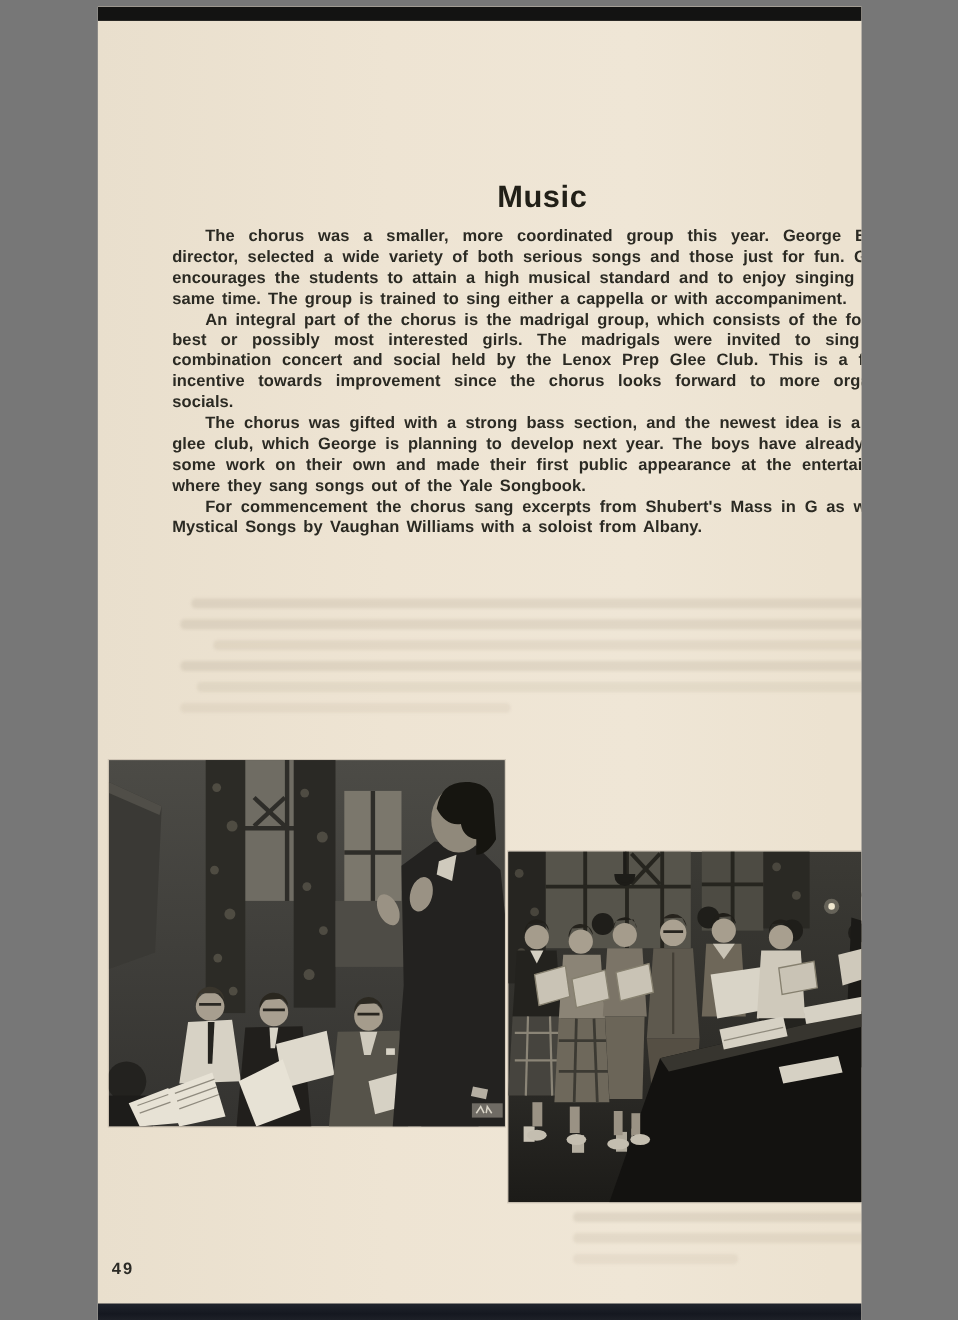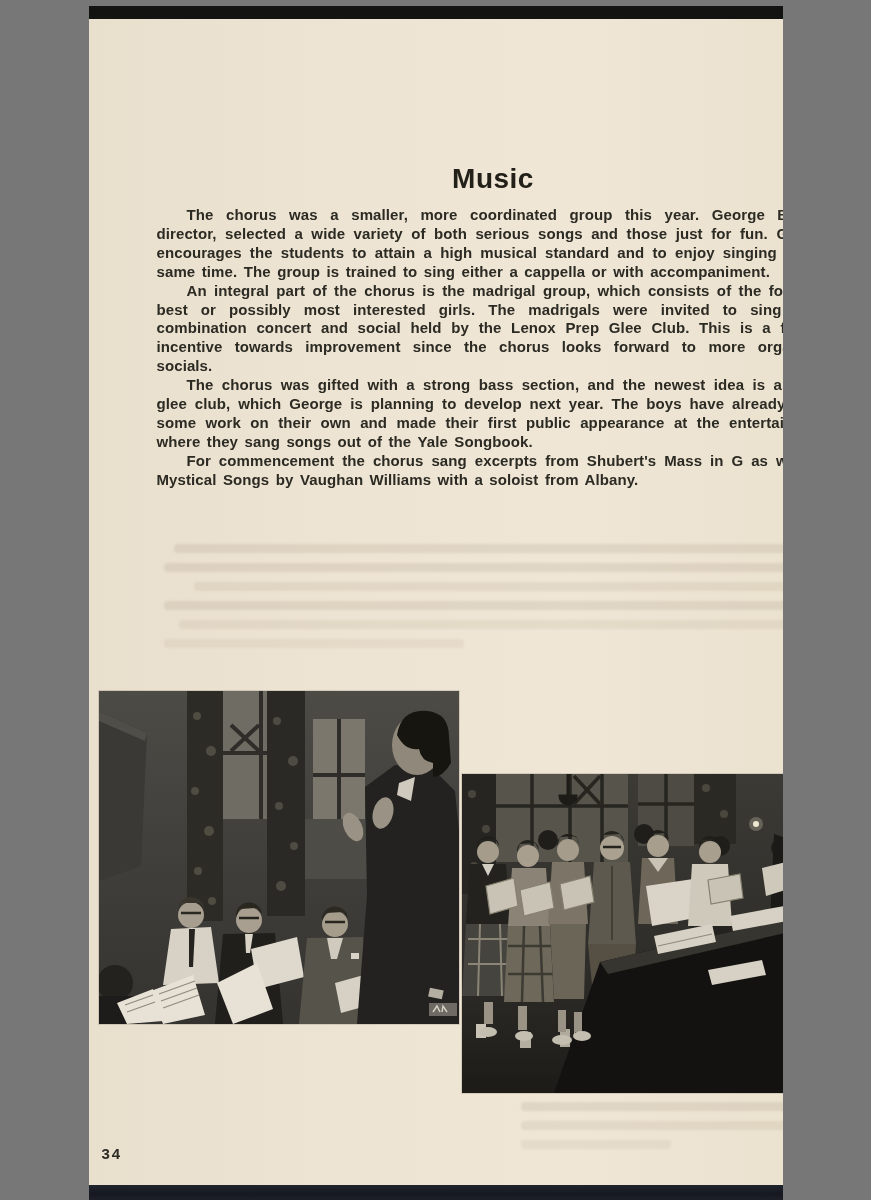--- a/index.html
+++ b/index.html
@@ -310,16 +310,16 @@
           <ellipse cx="120" cy="262" rx="9" ry="5"></ellipse>
         <ellipse cx="62" cy="262" rx="9" ry="5"></ellipse>
           <ellipse cx="26" cy="258" rx="9" ry="5"></ellipse>
       </g>
     </svg>
   </figure>
 
   <div class="ink-dot dot-a"></div>
   <div class="ink-dot dot-b"></div>
 
-  <div class="page-number">34</div>
+  <div class="page-number">49</div>
 
   <div class="scan-bar-bottom"></div>
 </div>
 
 </body></html>

